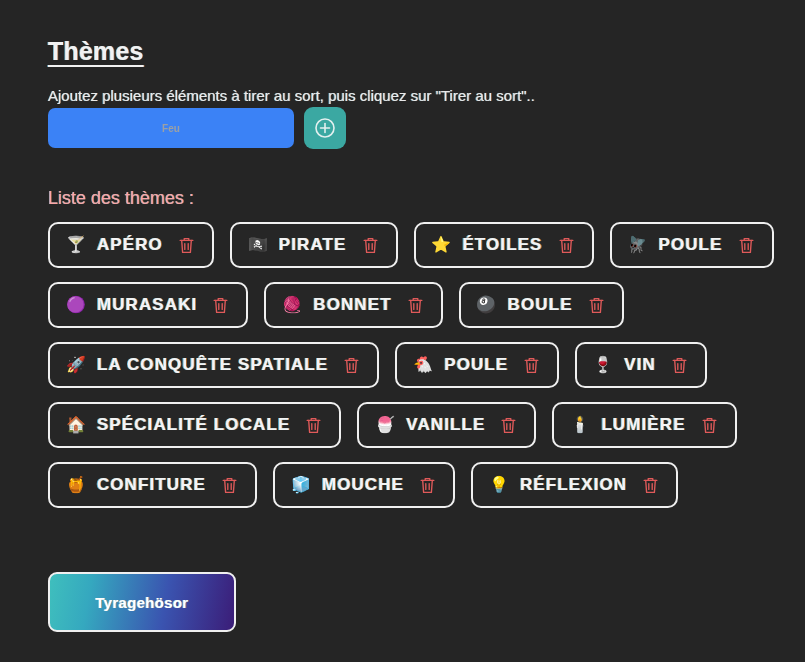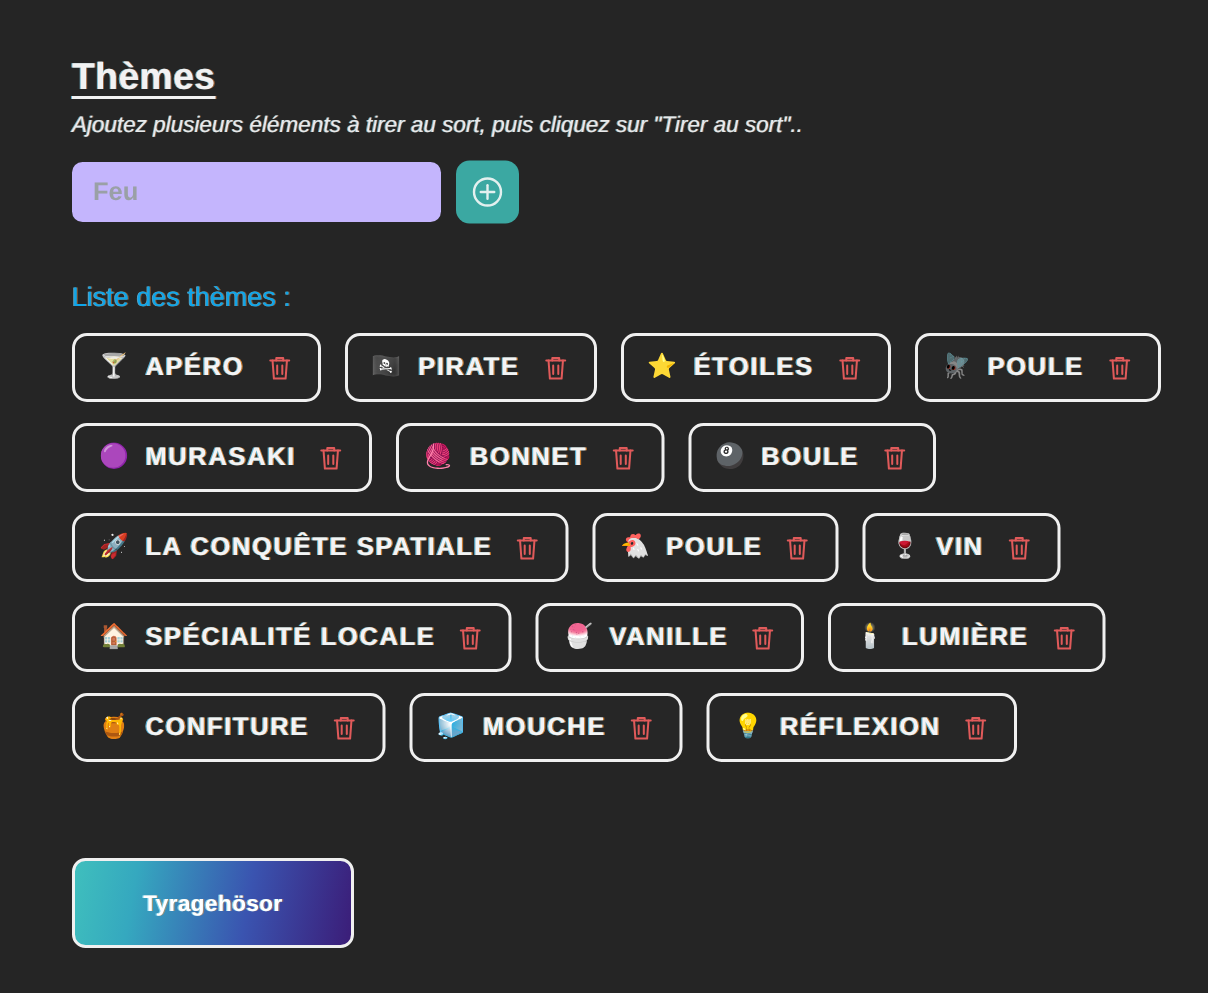--- a/index.html
+++ b/index.html
@@ -33,50 +33,50 @@
     text-decoration: underline;
     text-underline-offset: 5px;
     text-decoration-thickness: 2px;
     text-shadow: -0.7px 0 rgba(120,200,230,0.85), 0.7px 0 rgba(255,140,60,0.55);
   }
 
   
   .subtitle {
     position: absolute;
     left: 48px;
-    top: 60px;
+    top: 72px;
     font-size: 15px;
     color: #e9e9e9;
     white-space: nowrap;
     text-shadow: -0.6px 0 rgba(110,190,225,0.8), 0.6px 0 rgba(255,150,70,0.45);
-    font-style: italic;
   }
 
   
   .input-row {
     position: absolute;
     left: 48px;
     top: 107px;
     display: flex;
     align-items: center;
     gap: 10px;
   }
   .theme-input {
     width: 218px;
     height: 40px;
     border: none;
     outline: none;
     border-radius: 7px;
-    background: #c4b5fd;
+    background: #3b82f6;
     padding: 0 14px;
     font-family: "Liberation Sans", sans-serif;
-    font-size: 17px;
+    font-size: 10px;
     font-weight: bold;
     color: #2b2b2b;
     box-sizing: content-box;
+    text-align: center;
   }
   .theme-input::placeholder {
     color: #9aa0a6;
     font-weight: bold;
     opacity: 1;
   }
   .add-btn {
     width: 42px;
     height: 42px;
     border: none;
@@ -89,21 +89,21 @@
     padding: 0;
   }
   .add-btn svg { display: block; }
 
   
   .list-heading {
     position: absolute;
     left: 48px;
     top: 188px;
     font-size: 18px;
-    color: #0ea5e9;
+    color: #fca5a5;
     text-shadow: -0.6px 0 rgba(110,190,225,0.8), 0.6px 0 rgba(255,150,70,0.45);
   }
 
   
   .chips {
     position: absolute;
     left: 48px;
     top: 222px;
     width: 730px;
     display: flex;

